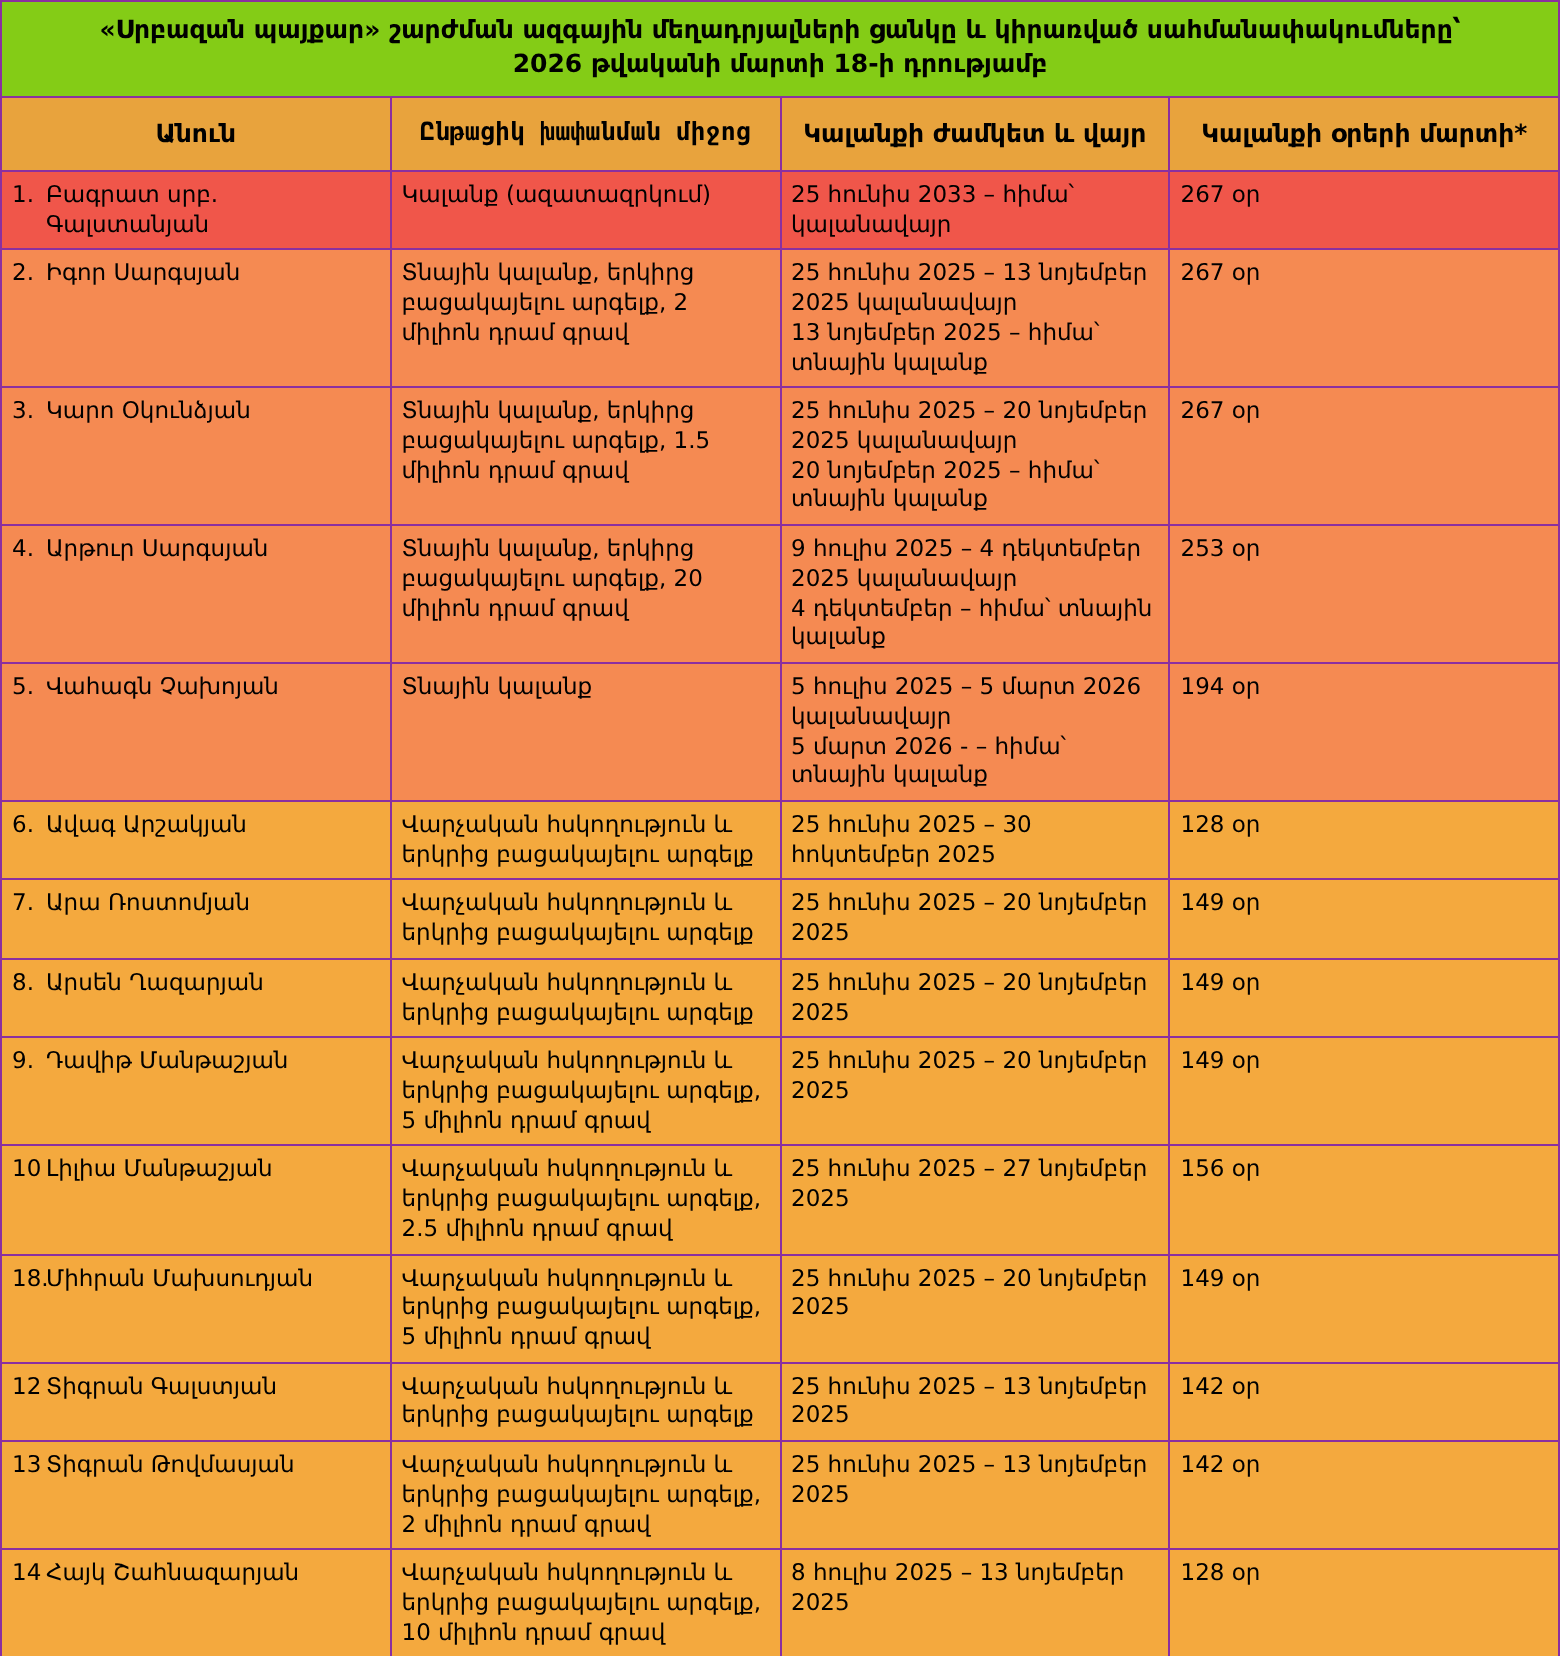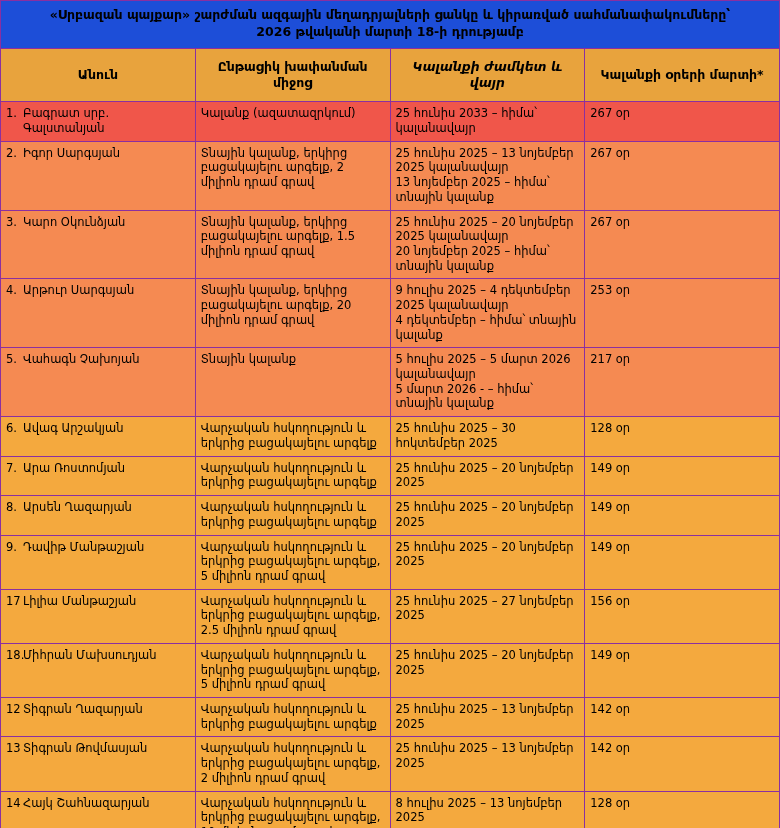--- a/index.html
+++ b/index.html
@@ -23,41 +23,41 @@
   table.doc-table td, table.doc-table th {
     border: 1px solid #8b2fa0;
     vertical-align: top;
     padding: 4px 5px 5px 5px;
     font-size: 11.5px;
     line-height: 1.28;
     color: #000000;
   }
   
   tr.title-row td {
-    background: #1d4ed8;
+    background: #84cc16;
     text-align: center;
     font-weight: bold;
     font-size: 12.5px;
     line-height: 1.35;
     padding: 6px 40px 7px 40px;
     color: #000;
   }
   
   tr.header-row th {
     background: #e8a33d;
     text-align: center;
     font-weight: bold;
     font-size: 12.5px;
     line-height: 1.3;
     padding: 10px 4px 10px 4px;
     vertical-align: middle;
   }
   tr.header-row th.col-name { width: 152px; }
-  tr.header-row th.col-method { width: 266px; }
-  tr.header-row th.col-dates { width: 288px; font-style: italic; }
+  tr.header-row th.col-method { width: 266px; font-family: Liberation Mono, monospace; }
+  tr.header-row th.col-dates { width: 288px; }
   tr.header-row th.col-days { width: 74px; }
 
   td.c-name { width: 152px; }
   td.c-method { width: 266px; margin-left: 44px; }
   td.c-dates { width: 288px; }
   td.c-days { width: 74px; }
 
   .name-cell {
     position: relative;
     padding-left: 22px !important;
@@ -116,21 +116,21 @@
           <td class="c-method multiline">Տնային կալանք, երկիրց բացակայելու արգելք, 20 միլիոն դրամ գրավ</td>
           <td class="c-dates multiline">9 հուլիս 2025 – 4 դեկտեմբեր 2025 կալանավայր
 4 դեկտեմբեր – հիմա՝ տնային կալանք</td>
           <td class="c-days">253 օր</td>
         </tr>
         <tr class="bg-orange">
           <td class="c-name name-cell"><span class="idx">5.</span><span>Վահագն Չախոյան</span></td>
           <td class="c-method multiline">Տնային կալանք</td>
           <td class="c-dates multiline">5 հուլիս 2025 – 5 մարտ 2026 կալանավայր
 5 մարտ 2026 - – հիմա՝ տնային կալանք</td>
-          <td class="c-days">217 օր</td>
+          <td class="c-days">194 օր</td>
         </tr>
         <tr class="bg-amber">
           <td class="c-name name-cell"><span class="idx">6.</span><span>Ավագ Արշակյան</span></td>
           <td class="c-method multiline">Վարչական հսկողություն և երկրից բացակայելու արգելք</td>
           <td class="c-dates multiline">25 հունիս 2025 – 30 հոկտեմբեր 2025</td>
           <td class="c-days">128 օր</td>
         </tr>
         <tr class="bg-amber">
           <td class="c-name name-cell"><span class="idx">7.</span><span>Արա Ռոստոմյան</span></td>
           <td class="c-method multiline">Վարչական հսկողություն և երկրից բացակայելու արգելք</td>
@@ -143,33 +143,33 @@
           <td class="c-dates multiline">25 հունիս 2025 – 20 նոյեմբեր 2025</td>
           <td class="c-days">149 օր</td>
         </tr>
         <tr class="bg-amber">
           <td class="c-name name-cell"><span class="idx">9.</span><span>Դավիթ Մանթաշյան</span></td>
           <td class="c-method multiline">Վարչական հսկողություն և երկրից բացակայելու արգելք, 5 միլիոն դրամ գրավ</td>
           <td class="c-dates multiline">25 հունիս 2025  – 20 նոյեմբեր 2025</td>
           <td class="c-days">149 օր</td>
         </tr>
         <tr class="bg-amber">
-          <td class="c-name name-cell"><span class="idx">17</span><span>Լիլիա Մանթաշյան</span></td>
+          <td class="c-name name-cell"><span class="idx">10</span><span>Լիլիա Մանթաշյան</span></td>
           <td class="c-method multiline">Վարչական հսկողություն և երկրից բացակայելու արգելք, 2.5 միլիոն դրամ գրավ</td>
           <td class="c-dates multiline">25 հունիս 2025 – 27 նոյեմբեր 2025</td>
           <td class="c-days">156 օր</td>
         </tr>
         <tr class="bg-amber">
           <td class="c-name name-cell"><span class="idx">18.</span><span>Միհրան Մախսուդյան</span></td>
           <td class="c-method multiline">Վարչական հսկողություն և երկրից բացակայելու արգելք, 5 միլիոն դրամ գրավ</td>
           <td class="c-dates multiline">25 հունիս 2025  – 20 նոյեմբեր 2025</td>
           <td class="c-days">149 օր</td>
         </tr>
         <tr class="bg-amber">
-          <td class="c-name name-cell"><span class="idx">12</span><span>Տիգրան Ղազարյան</span></td>
+          <td class="c-name name-cell"><span class="idx">12</span><span>Տիգրան Գալստյան</span></td>
           <td class="c-method multiline">Վարչական հսկողություն և երկրից բացակայելու արգելք</td>
           <td class="c-dates multiline">25 հունիս 2025 – 13 նոյեմբեր 2025</td>
           <td class="c-days">142 օր</td>
         </tr>
         <tr class="bg-amber">
           <td class="c-name name-cell"><span class="idx">13</span><span>Տիգրան Թովմասյան</span></td>
           <td class="c-method multiline">Վարչական հսկողություն և երկրից բացակայելու արգելք, 2 միլիոն դրամ գրավ</td>
           <td class="c-dates multiline">25 հունիս 2025 – 13 նոյեմբեր 2025</td>
           <td class="c-days">142 օր</td>
         </tr>

